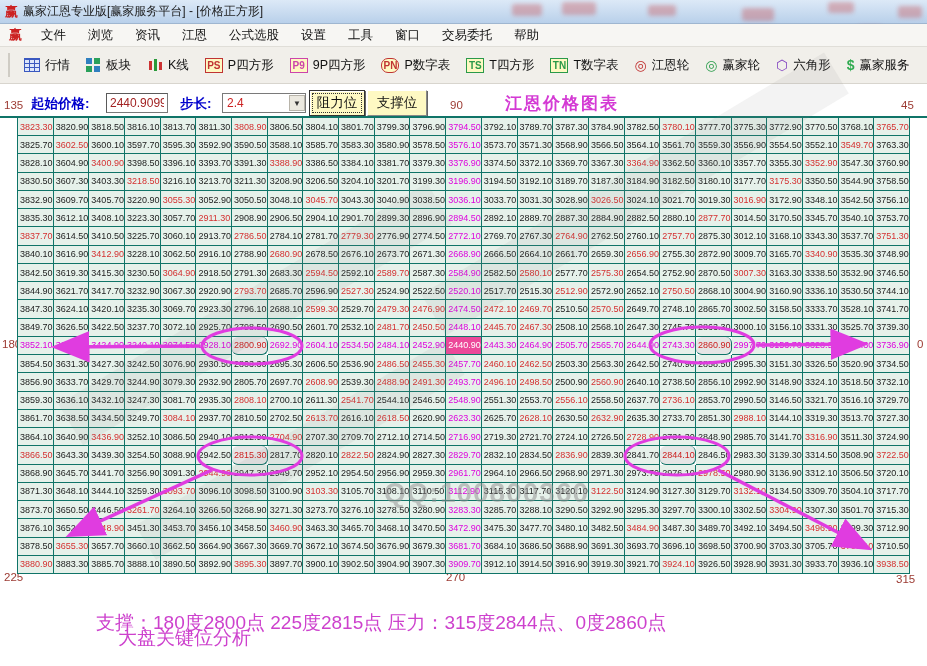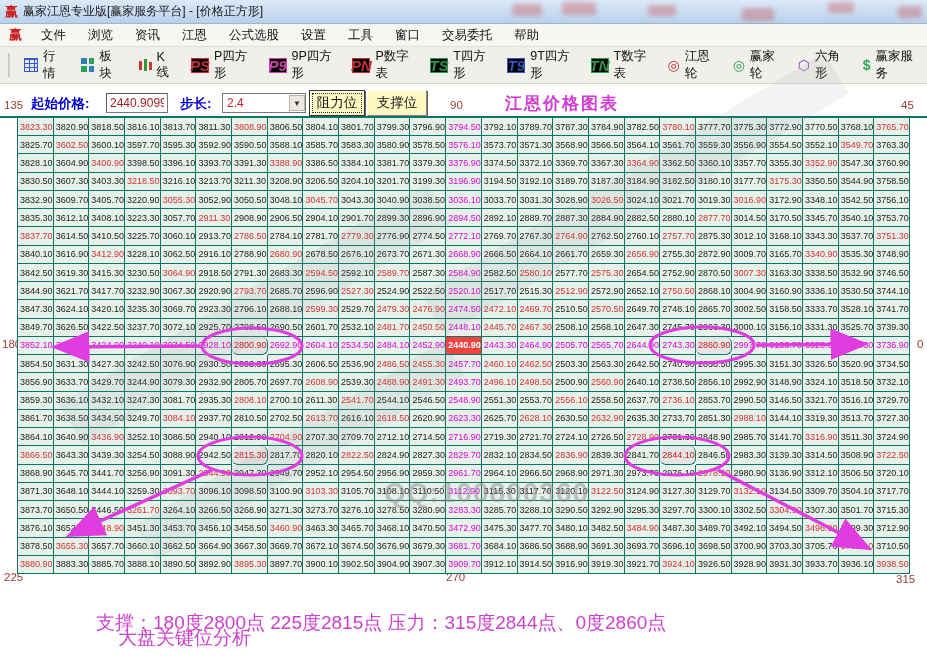--- a/index.html
+++ b/index.html
@@ -18,22 +18,22 @@
   .menubar { position:absolute; left:0; top:24px; width:927px; height:23px;
     background:#f7f6f3; border-bottom:1px solid #e0ded8; display:flex; align-items:center; }
   .menu-ico { color:#cc2222; font-weight:bold; font-size:13px; padding:0 8px 0 9px; }
   .mitem { font-size:12.5px; color:#111; padding:0 11px; cursor:default; }
 
   
   .toolbar { position:absolute; left:0; top:47px; width:927px; height:37px;
     background:#f1efea; border-bottom:1px solid #d8d5ce; display:flex; align-items:center; padding-left:4px; }
   .tsep { width:4px; height:24px; border-left:2px solid #cfccc4; margin:0 4px; }
   .titem { display:flex; align-items:center; gap:5px; padding:0 8px; font-size:12.5px; color:#111; }
-  .badge { width:18px; height:15px; border:1px solid; background:#000000; font-size:15px; font-weight:bold;
-    display:inline-flex; align-items:center; justify-content:center;font-style:italic; }
+  .badge { width:18px; height:15px; border:1px solid; background:#fef9c3; font-size:10px; font-weight:bold;
+    display:inline-flex; align-items:center; justify-content:center; }
   .tglyph { font-size:14px; line-height:1; }
   .ic-k { width:16px; height:15px; position:relative; }
   .ic-k i { position:absolute; display:block; }
   .ic-k .c1 { left:2px; top:3px; width:3px; height:9px; background:#cc3333; }
   .ic-k .c2 { left:7px; top:1px; width:3px; height:12px; background:#2a9a3a; }
   .ic-k .c3 { left:12px; top:4px; width:3px; height:8px; background:#cc3333; }
   .ic-grid { width:16px; height:14px; border:1px solid #3a58c0;
     background:linear-gradient(#3a58c0 1px,transparent 1px) 0 4px/16px 4px repeat-y,
                linear-gradient(90deg,#3a58c0 1px,transparent 1px) 4px 0/5px 14px repeat-x,#dde6fa; }
   .ic-blocks { width:15px; height:14px;
@@ -63,21 +63,21 @@
   
   .topline { position:absolute; left:0; top:116px; width:927px; height:2px; background:#0f7468; }
   .gann { position:absolute; left:17px; top:118px; width:893px; height:456px;
     border-left:1px solid #0f7468; display:grid;
     grid-template-columns:repeat(25,1fr); grid-template-rows:repeat(25,1fr); }
   .cell { border-right:1px solid #0f7468; border-bottom:1px solid #0f7468; background:#e6f1ea;
     font-size:9px; color:#1c1c1c; display:flex; align-items:center; padding-left:2px;
     overflow:hidden; white-space:nowrap; }
   .cell.card   { color:#dd00dd; }
   .cell.red    { color:#d43030; }
-  .cell.center { background:#ef4444; color:#fff;font-weight:bold; }
+  .cell.center { background:#ec4899; color:#fff; }
   .cell.hl     { background:#e5e5e5; color:#cc2020;border-radius:6px; }
 
   
   .footer1 { position:absolute; left:118px; top:585px; font-size:19px; color:#cd41cd;margin-top:40px; }
   .footer2 { position:absolute; left:96px;  top:610px; font-size:19px; color:#cd41cd; }
   .qqmark { position:absolute; left:384px; top:477px; font-size:28px; font-weight:bold;
     color:#8f8f8f; opacity:.5; letter-spacing:1px; }
   .band { position:absolute; background:rgba(140,140,140,.10); pointer-events:none; }
   .b1 { left:40px;  top:290px; width:430px; height:48px; transform:rotate(-31deg); }
   .b2 { left:400px; top:170px; width:470px; height:48px; transform:rotate(-31deg); }
@@ -137,30 +137,26 @@
       </span>
       <span class="titem">
         <span class="badge" style="border-color: rgb(192, 51, 51); color: rgb(192, 51, 51);">PS</span>
         <span>P四方形</span>
       </span>
       <span class="titem">
         <span class="badge" style="border-color: rgb(204, 68, 170); color: rgb(204, 68, 170);">P9</span>
         <span>9P四方形</span>
       </span>
       <span class="titem">
-        <span class="badge" style="border-color: rgb(192, 51, 51); color: rgb(192, 51, 51);">PN</span>
+        <span class="badge" style="border-color: rgb(192, 51, 51); color: rgb(192, 51, 51); border-radius: 7px;">PN</span>
         <span>P数字表</span>
       </span>
       <span class="titem">
         <span class="badge" style="border-color: rgb(42, 154, 74); color: rgb(42, 154, 74);">TS</span>
         <span>T四方形</span>
-      </span>
-      <span class="titem">
-        <span class="badge" style="border-color: rgb(51, 85, 187); color: rgb(51, 85, 187);">T9</span>
-        <span>9T四方形</span>
       </span>
       <span class="titem">
         <span class="badge" style="border-color: rgb(42, 154, 74); color: rgb(42, 154, 74);">TN</span>
         <span>T数字表</span>
       </span>
       <span class="titem">
         <span class="tglyph" style="color: rgb(192, 48, 48); font-weight: bold;">◎</span>
         <span>江恩轮</span>
       </span>
       <span class="titem">

